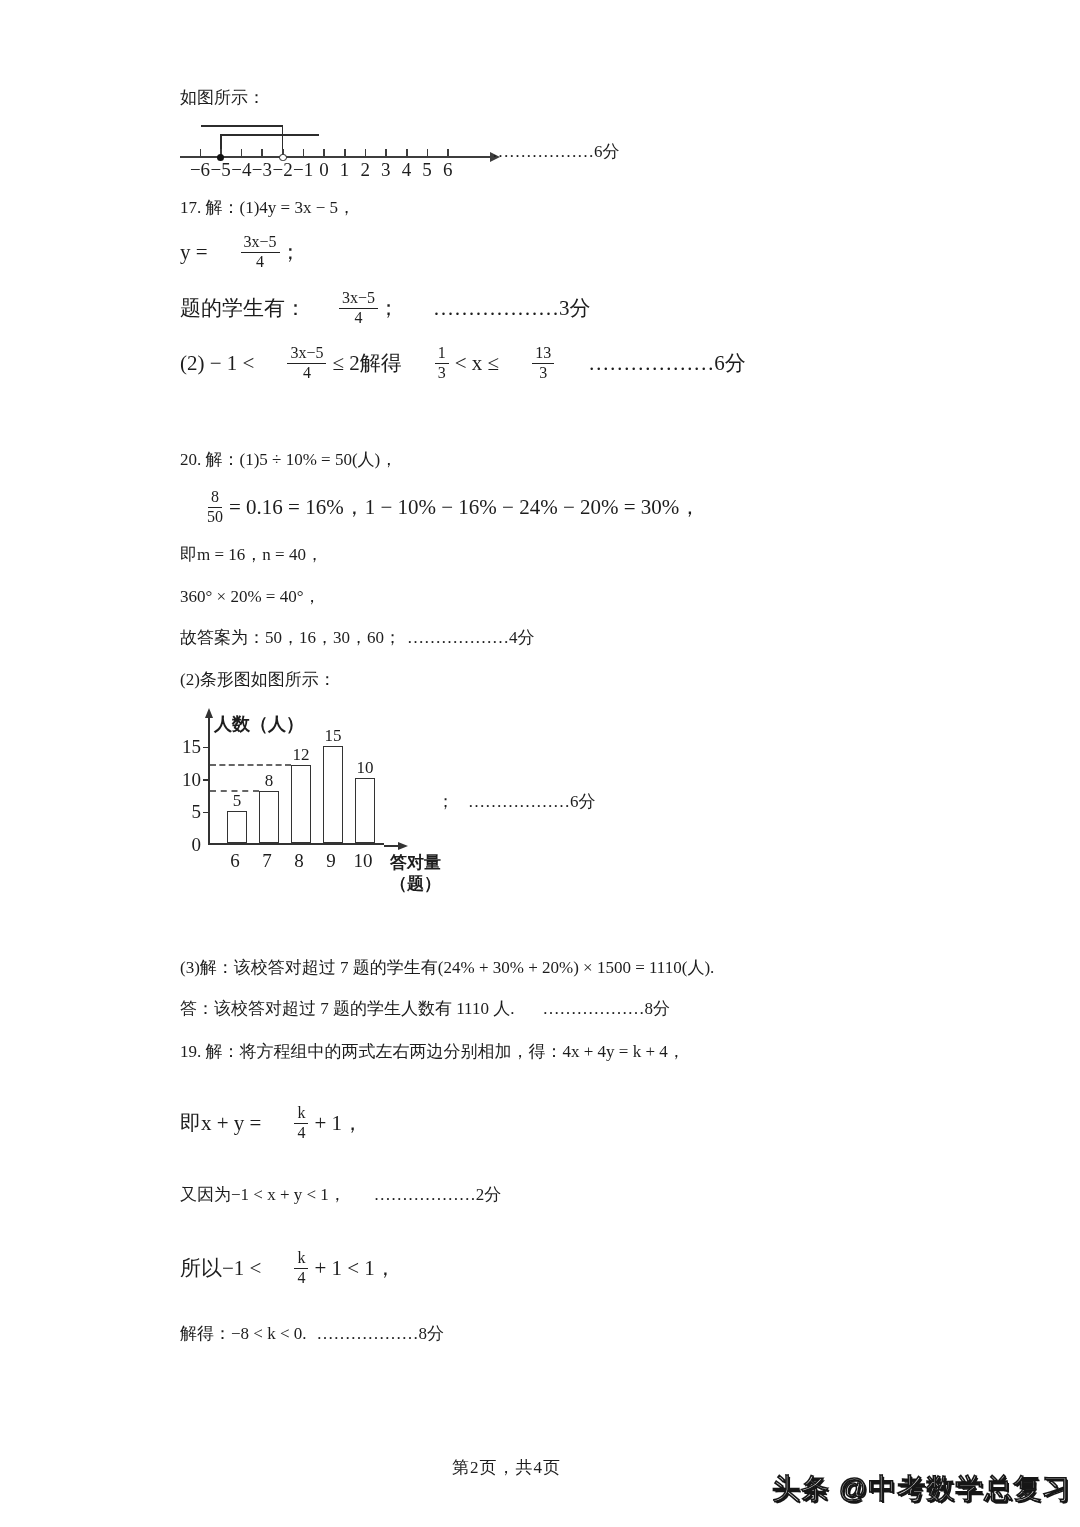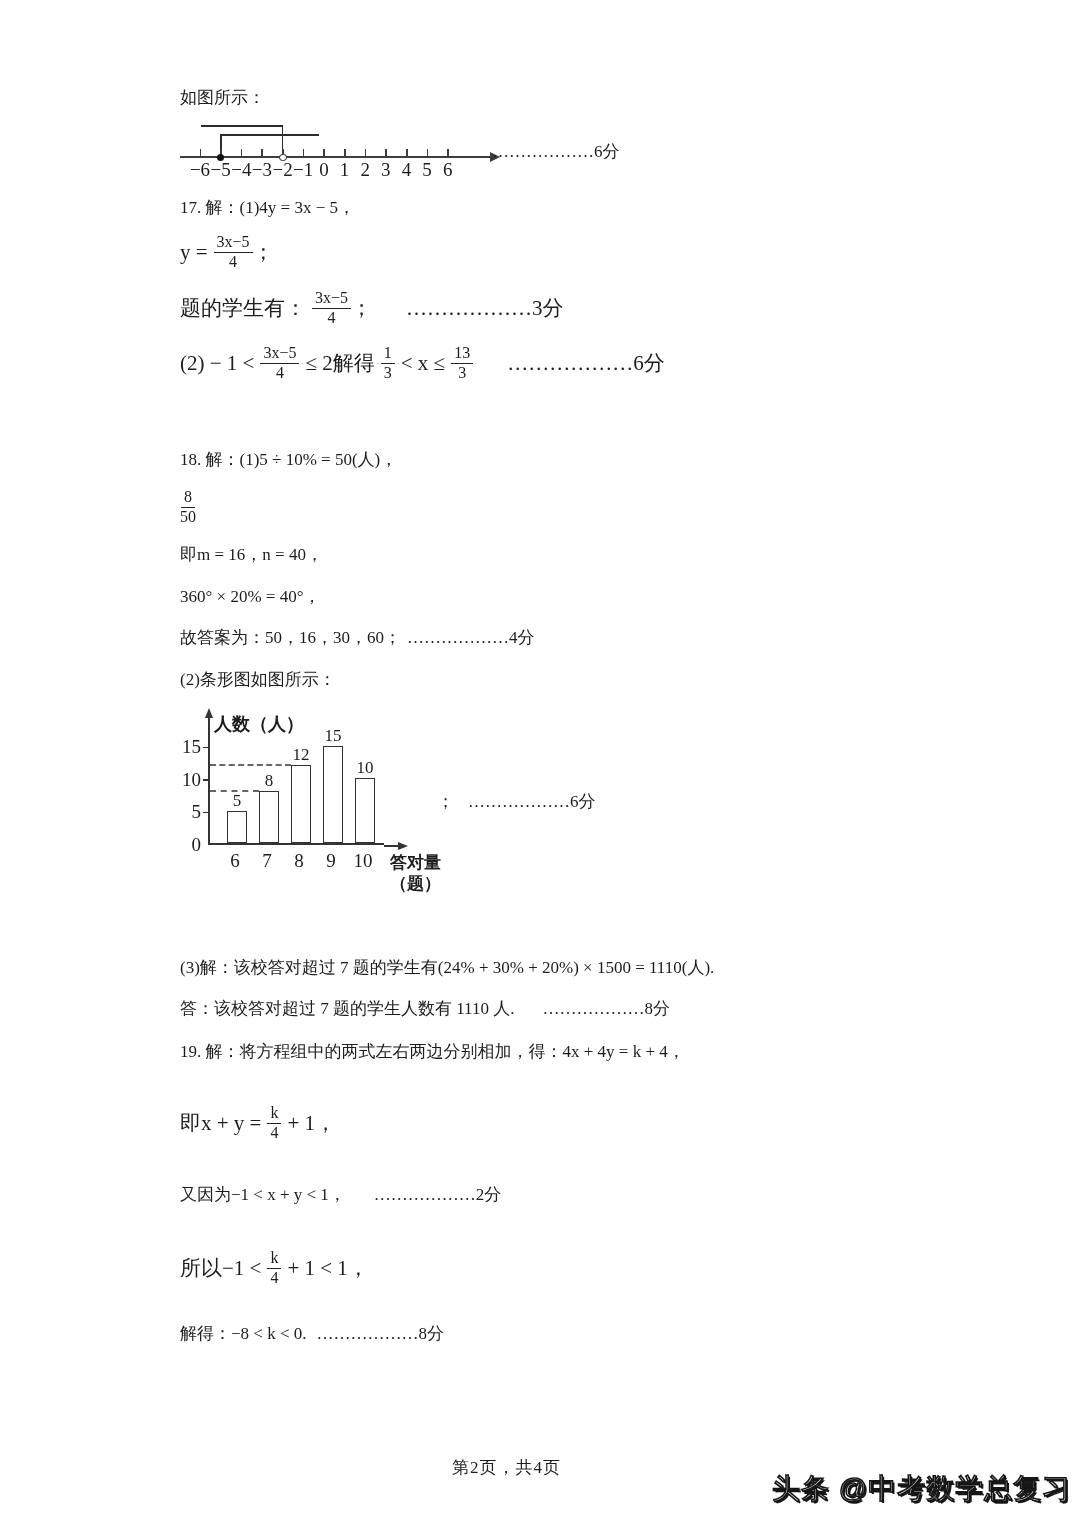--- a/index.html
+++ b/index.html
@@ -8,21 +8,21 @@
     width:1080px; height:1527px; position:relative; overflow:hidden;
     font-family:"Liberation Serif","DejaVu Serif",serif;
     color:#1d1d1d;
   }
   .abs { position:absolute; }
   .line { position:absolute; font-size:17px; white-space:nowrap; }
   .mline { position:absolute; display:flex; align-items:center; column-gap:6px;
            height:44px; font-size:21px; white-space:nowrap; }
   .score { margin-left:28px; }
   .frac { display:inline-flex; flex-direction:column; align-items:center;
-          font-size:16px; line-height:1.05; }
+          font-size:16px; line-height:1.05;margin-left:27px; }
   .frac .num { padding:0 3px 1px; border-bottom:1.4px solid #222; }
   .frac .den { padding-top:1px; }
 
   
   .nl { left:180px; top:112px; width:340px; height:72px; }
   .nl .axis { position:absolute; left:0; top:44px; width:312px; height:2px; background:#3d3d3d; }
   .nl .arrow-r { position:absolute; left:310px; top:40px; width:0; height:0;
     border-left:10px solid #3d3d3d; border-top:5px solid transparent; border-bottom:5px solid transparent; }
   .nl .tick { position:absolute; top:37px; width:1.6px; height:8px; background:#3d3d3d; }
   .nl .tlab { position:absolute; top:47px; width:26px; text-align:center; font-size:19px; }
@@ -152,27 +152,28 @@
     <span class="den">3</span>
   </span>
   <span>&lt; x ≤</span>
   <span class="frac">
     <span class="num">13</span>
     <span class="den">3</span>
   </span>
   <span class="score">………………6分</span>
 </div>
 
-<div class="line" style="left:180px; top:448px;">18. 解：(1)5 ÷ 10% = 50(人)，</div>
+<div class="line" style="left:180px; top:448px;">20. 解：(1)5 ÷ 10% = 50(人)，</div>
 
 <div class="mline" style="left:180px; top:485px;">
   <span class="frac">
     <span class="num">8</span>
     <span class="den">50</span>
   </span>
+  <span>= 0.16 = 16%，1 − 10% − 16% − 24% − 20% = 30%，</span>
 </div>
 
 <div class="line" style="left:180px; top:543px;">即m = 16，n = 40，</div>
 <div class="line" style="left:180px; top:585px;">360° × 20% = 40°，</div>
 <div class="line" style="left:180px; top:626px;">
   <span>故答案为：50，16，30，60；</span><span style="margin-left:6px;">………………4分</span>
 </div>
 <div class="line" style="left:180px; top:668px;">(2)条形图如图所示：</div>
 
 <div class="abs chart">

